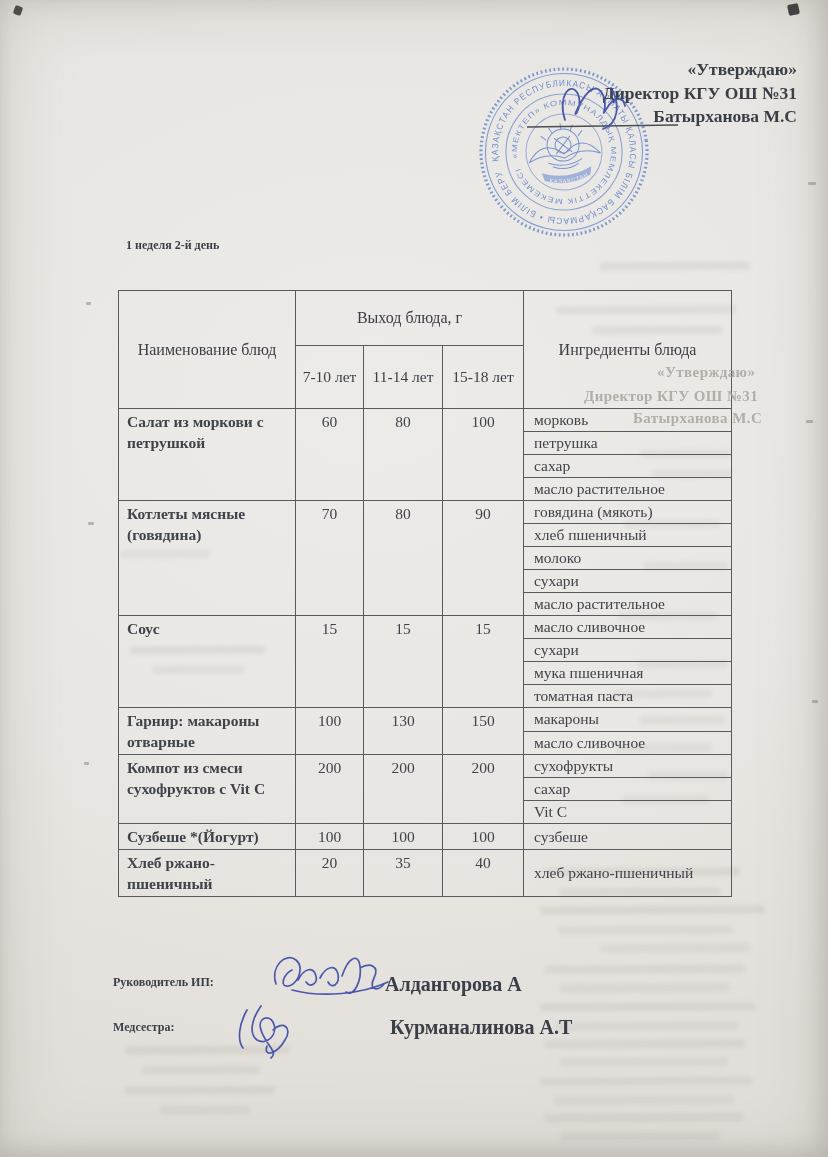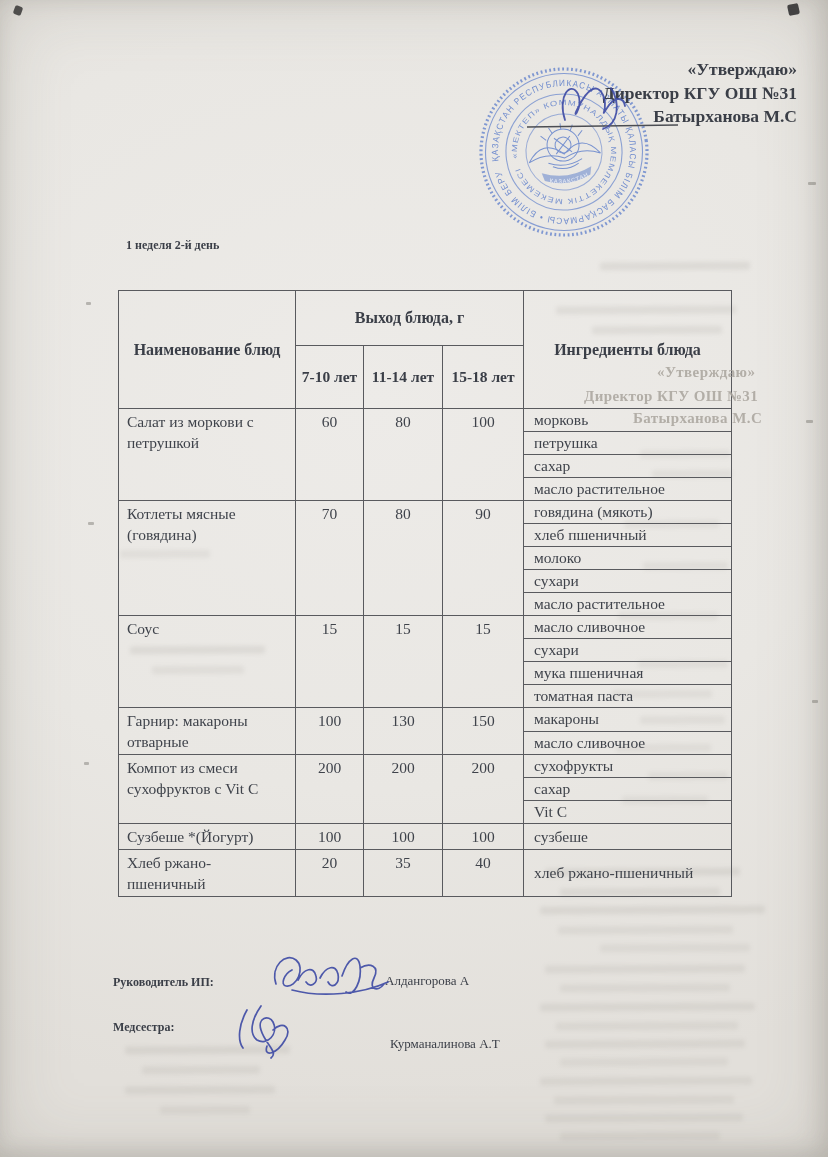--- a/index.html
+++ b/index.html
@@ -20,38 +20,38 @@
     filter:blur(.6px);letter-spacing:.4px;opacity:.85;pointer-events:none;}
   .g1{left:657px;top:364px;}
   .g2{left:584px;top:388px;}
   .g3{left:633px;top:410px;}
   
   .day-title{position:absolute;left:126px;top:238px;font-weight:bold;font-size:12px;color:#3a3e47;z-index:4;}
   
   .menu-table{position:absolute;left:118px;top:290px;z-index:2;
     border-collapse:collapse;width:613px;table-layout:fixed;background:transparent;}
   .menu-table td,.menu-table th{border:1.5px solid #595a5e;}
-  .menu-table th{font-weight:bold;text-align:center;color:#3a3e47;padding:2px 5px;margin-top:19px;}
+  .menu-table th{font-weight:normal;text-align:center;color:#3a3e47;padding:2px 5px;margin-top:19px;}
   .h-name{font-size:16px;}
   .h-group{height:50px;font-size:16px;}
   .h-age{height:58px;font-size:15.5px;line-height:20px;}
   .cell{font-size:15.5px;color:#3f434b;}
-  .name-cell{vertical-align:top;text-align:left;padding:2px 8px;line-height:21px;}
+  .name-cell{vertical-align:top;text-align:left;padding:2px 8px;line-height:21px;font-weight:bold;}
   .value-cell{vertical-align:top;text-align:center;padding:2px 2px;line-height:21px;}
   .ing-cell{text-align:left;padding:1px 10px 2px;line-height:19px;}
   
   .stamp{position:absolute;left:477px;top:65px;z-index:3;filter:blur(.25px);}
   .sig-svg{position:absolute;z-index:5;}
   
   .sig-label{position:absolute;font-weight:bold;font-size:12px;color:#3a3e47;z-index:4;}
-  .sig-name{position:absolute;font-weight:normal;font-size:13px;color:#3a3e47;z-index:4;}
+  .sig-name{position:absolute;font-weight:bold;font-size:20px;color:#3a3e47;z-index:4;}
   .lbl-head{left:113px;top:975px;}
   .lbl-nurse{left:113px;top:1020px;}
   .name-head{left:385px;top:973px;}
-  .name-nurse{left:390px;top:1016px;margin-top:20px;}
+  .name-nurse{left:390px;top:1016px;}
   
   .gbar{position:absolute;height:8px;background:#96928b;filter:blur(2px);border-radius:2px;
     transform:rotate(-.3deg);z-index:1;pointer-events:none;}
   .speck{position:absolute;background:#4a4a4a;z-index:6;pointer-events:none;}
   .sp-tl{left:14px;top:6px;width:8px;height:9px;transform:rotate(20deg);border-radius:2px;}
   .sp-tr{left:788px;top:4px;width:11px;height:11px;transform:rotate(-12deg);border-radius:2px;background:#3e3e40;}
   .dash{position:absolute;height:3px;background:#8b8884;opacity:.55;z-index:1;border-radius:1px;}
   .d1{left:808px;top:182px;width:8px;}
   .d2{left:806px;top:420px;width:7px;}
   .d3{left:812px;top:700px;width:6px;}

